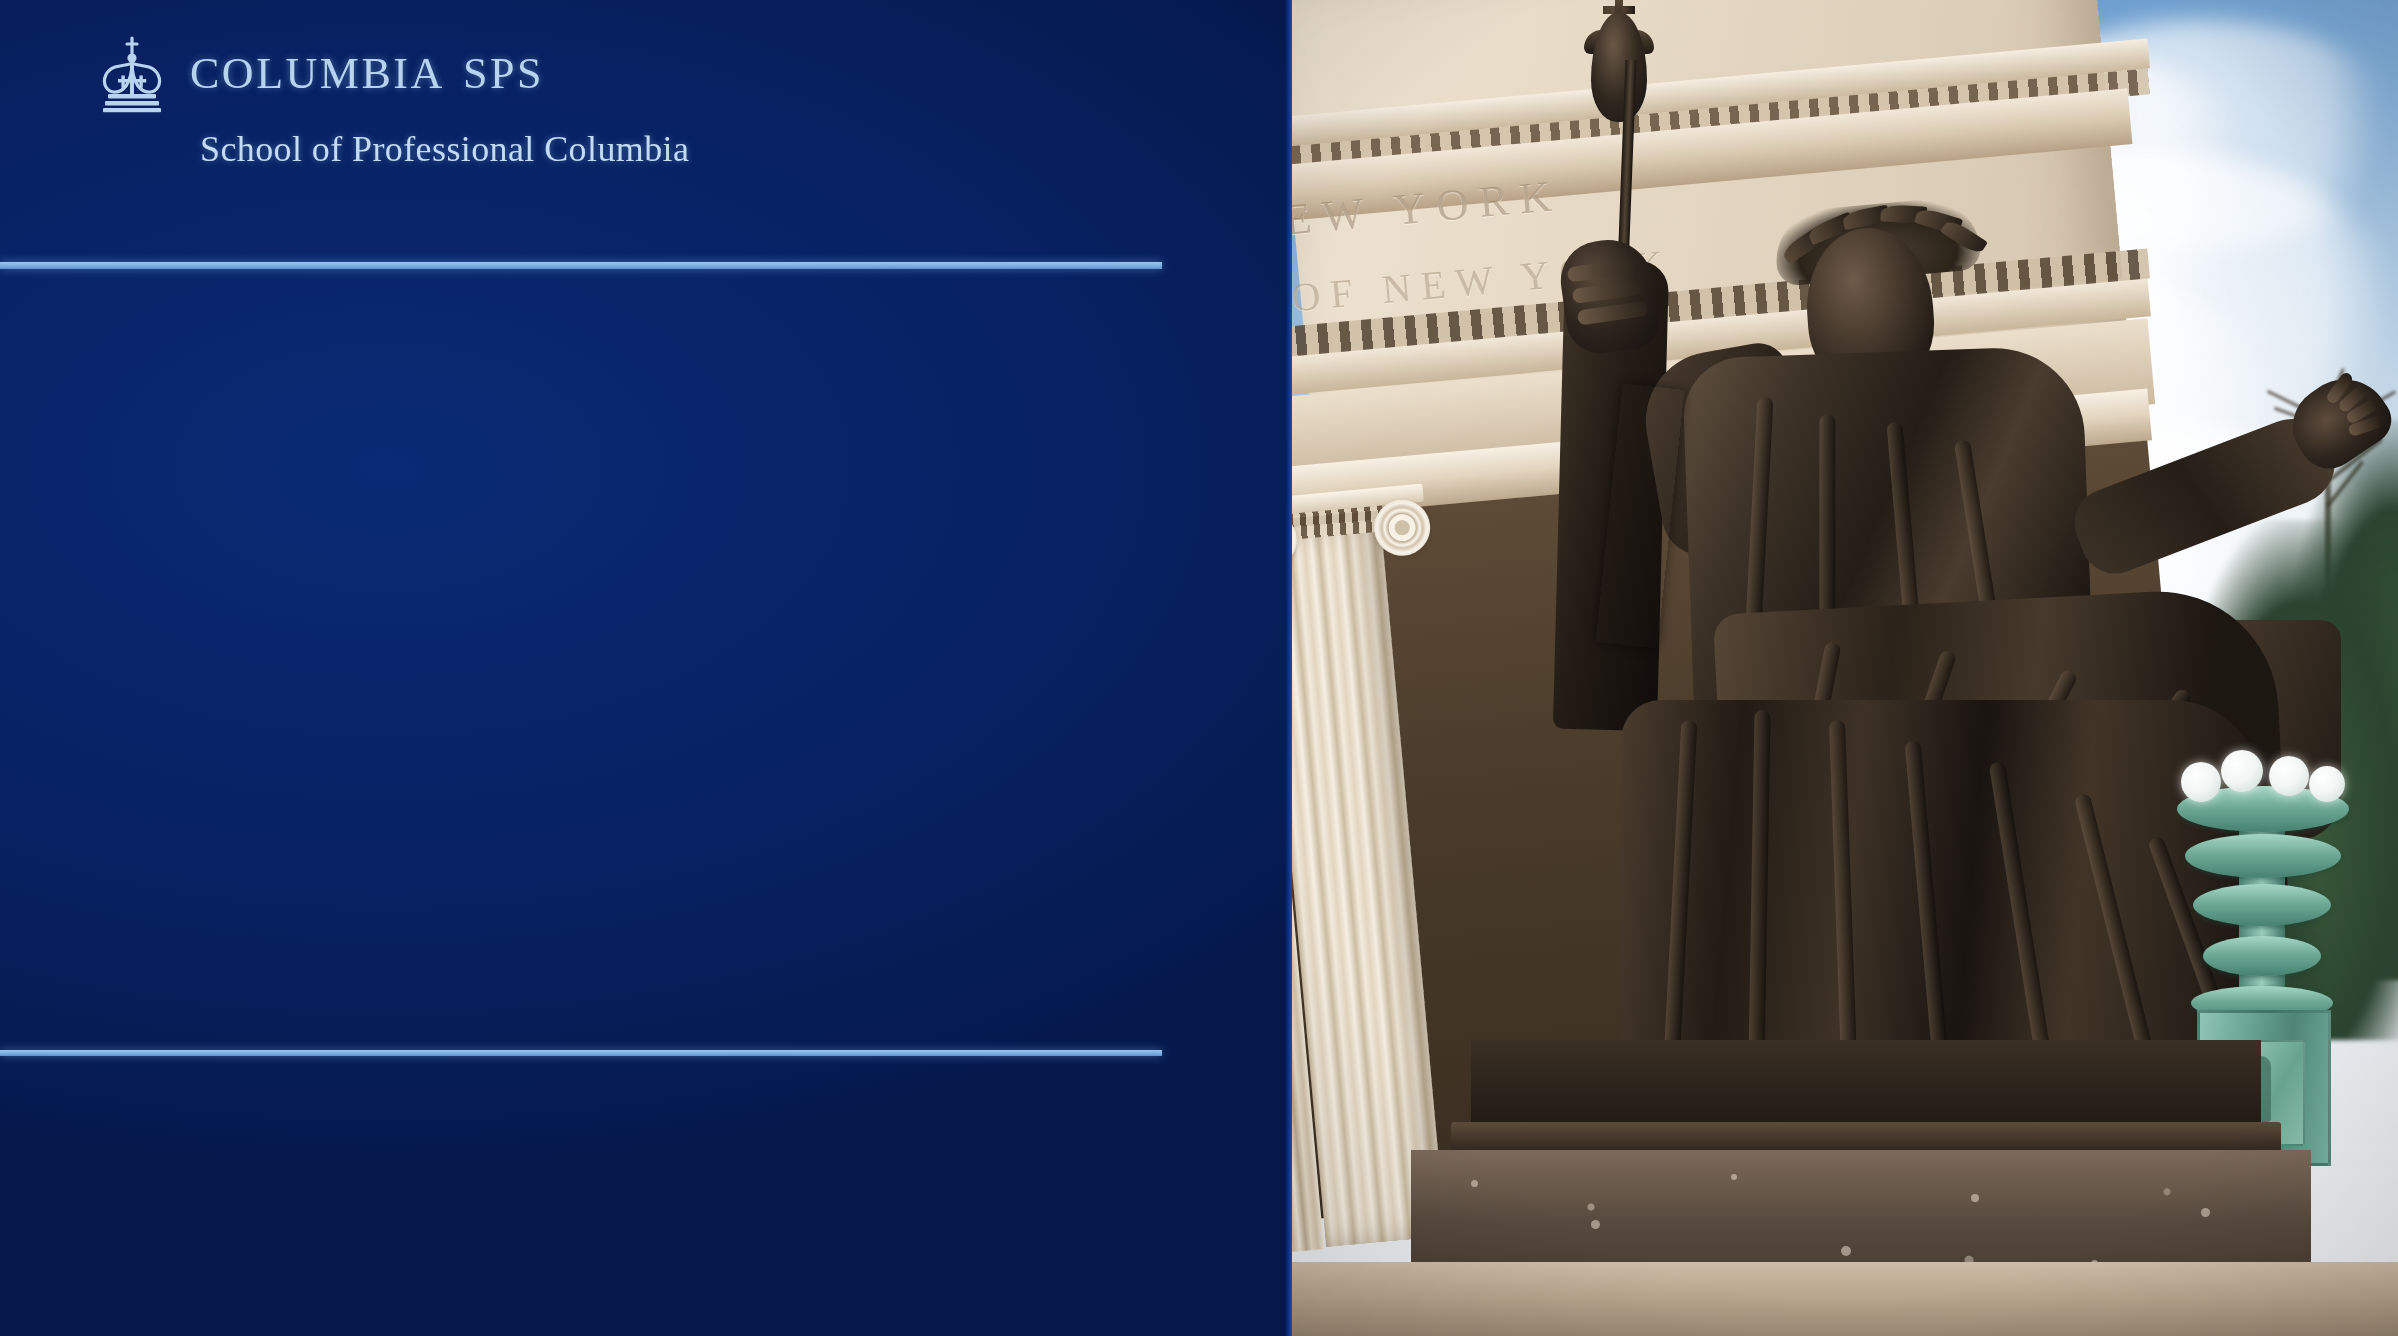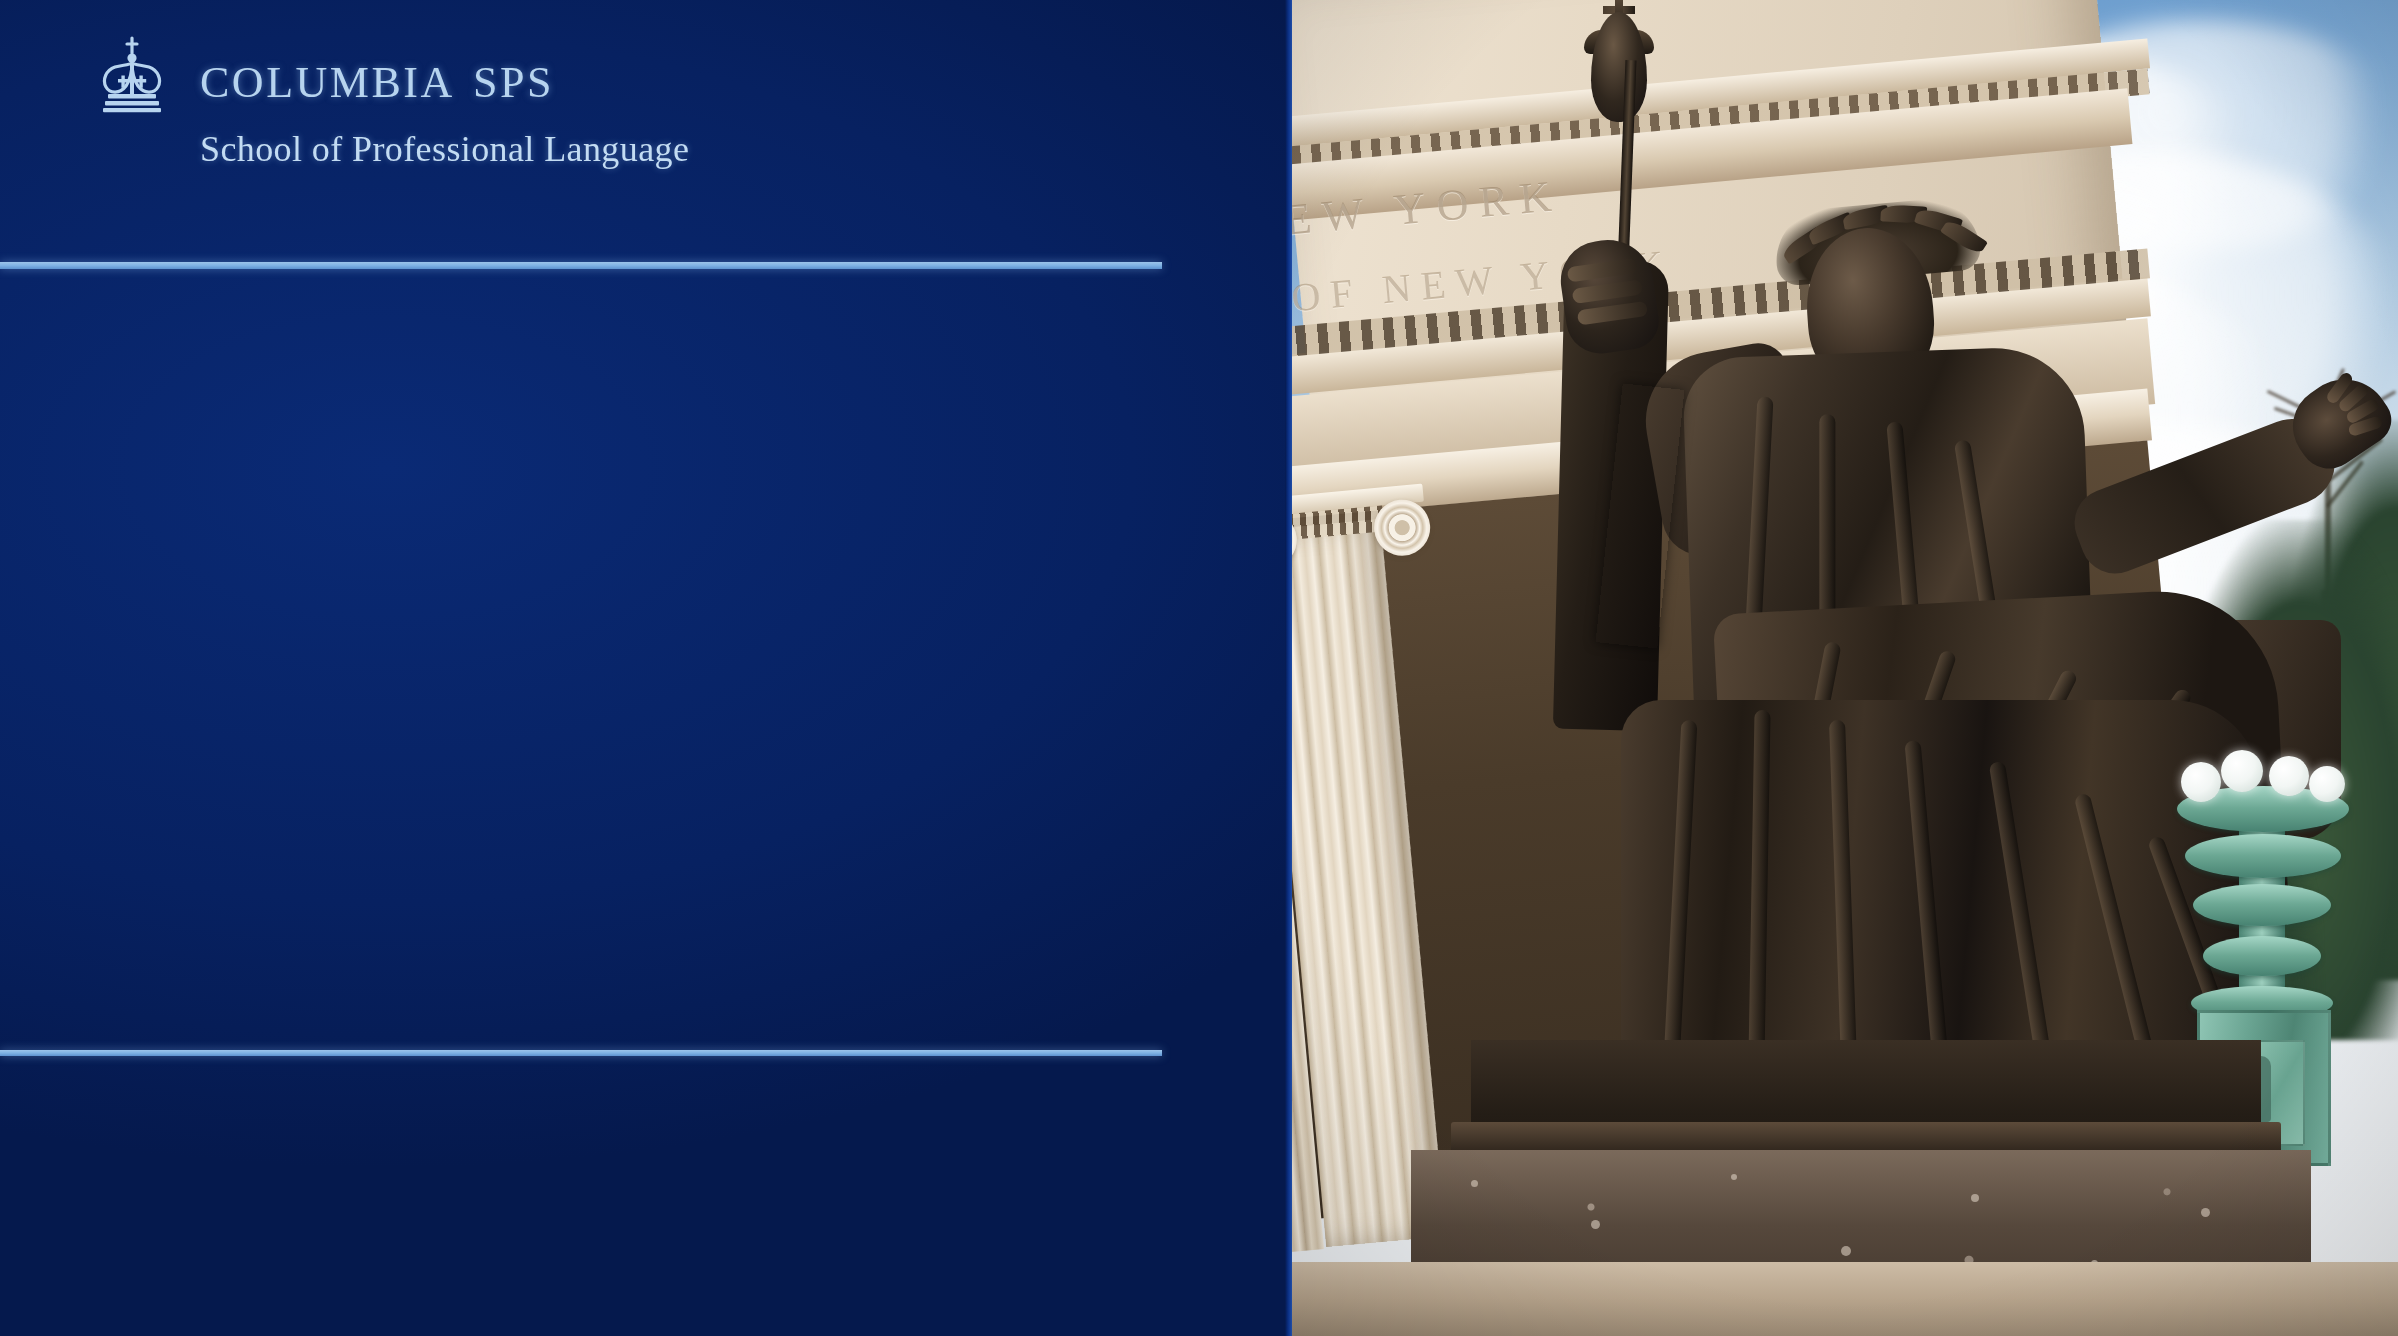--- a/index.html
+++ b/index.html
@@ -38,22 +38,22 @@
   
   .logo-lockup {
     position: absolute;
     left: 96px;
     top: 34px;
     width: 660px;
     z-index: 5;
   }
   .logo-row {
     display: flex;
-    align-items: center;
-    gap: 32px;
+    align-items: flex-start;
+    gap: 22px;
   }
   .crown-icon { width: 72px; height: 80px; display: block; flex: 0 0 auto; }
   .wordmark {
     color: #b7d4ef;
     font-family: "Liberation Serif", "DejaVu Serif", serif;
     font-size: 63px;
     letter-spacing: 2.5px;
     line-height: 0.98;
     white-space: nowrap;
     font-variant: small-caps;
@@ -640,20 +640,20 @@
         </g>
 
         <g fill="#b7d4ef">
           <rect x="12" y="60" width="48" height="4.6" rx="1"></rect>
           <rect x="9" y="67" width="54" height="4.6" rx="1"></rect>
           <rect x="7" y="74" width="58" height="4.2" rx="1"></rect>
         </g>
       </svg>
       <div class="wordmark">Columbia SPS</div>
     </div>
-    <div class="subwordmark">School of Professional Language</div>
+    <div class="subwordmark">School of Professional Columbia</div>
   </div>
 
   <div class="rule rule-top"></div>
   <div class="rule rule-bottom"></div>
 
 
 </div>
 
 </body></html>

